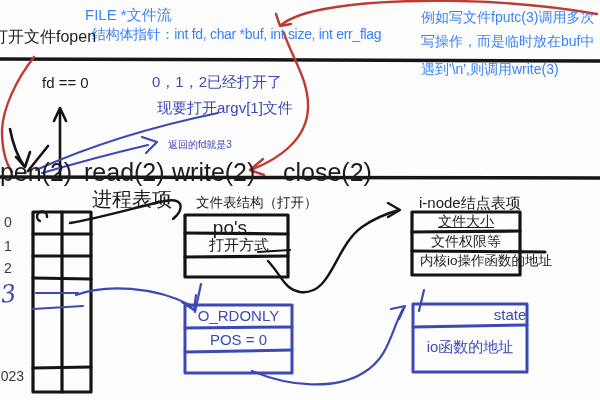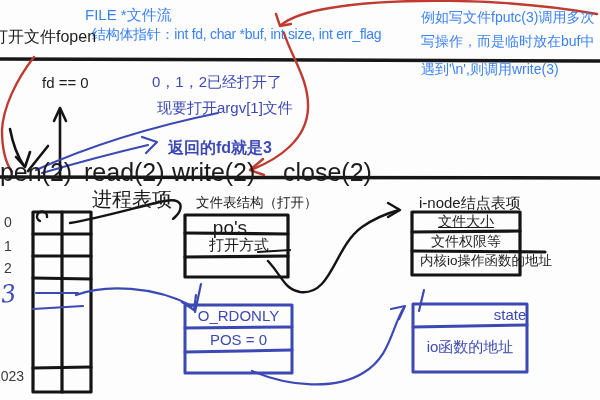--- a/index.html
+++ b/index.html
@@ -115,21 +115,21 @@
   <div class="t red" style="left:92px; top:26px; font-size:14px; letter-spacing:-0.3px;">结构体指针：int fd, char *buf, int size, int err_flag</div>
   <div class="t blk" style="left:-8px; top:28px; font-size:16px;">打开文件fopen</div>
 
   <div class="t red" style="left:421px; top:9px; font-size:14px;">例如写文件fputc(3)调用多次</div>
   <div class="t red" style="left:421px; top:33px; font-size:14px;">写操作，而是临时放在buf中</div>
   <div class="t red" style="left:421px; top:61px; font-size:14px;">遇到'\n',则调用write(3)</div>
 
   <div class="t blk" style="left:42px; top:74px; font-size:15px;">fd == 0</div>
   <div class="t blue" style="left:152px; top:73px; font-size:15px;">0，1，2已经打开了</div>
   <div class="t blue" style="left:157px; top:99px; font-size:15px;">现要打开argv[1]文件</div>
-  <div class="t blue" style="left:168px; top:139px; font-size:16px;font-weight:bold;">返回的fd就是3</div>
+  <div class="t blue" style="left:168px; top:139px; font-size:10px;">返回的fd就是3</div>
 
   <div class="t blk" style="left:-14px; top:158px; font-size:25px;">open(2)</div>
   <div class="t blk" style="left:84px; top:158px; font-size:25px;">read(2)</div>
   <div class="t blk" style="left:172px; top:158px; font-size:25px;">write(2)</div>
   <div class="t blk" style="left:283px; top:158px; font-size:25px;">close(2)</div>
 
   <div class="t blk" style="left:92px; top:188px; font-size:20px;">进程表项</div>
   <div class="t blk" style="left:196px; top:195px; font-size:13.5px;">文件表结构（打开）</div>
   <div class="t blk" style="left:419px; top:194px; font-size:15px;">i-node结点表项</div>
 

